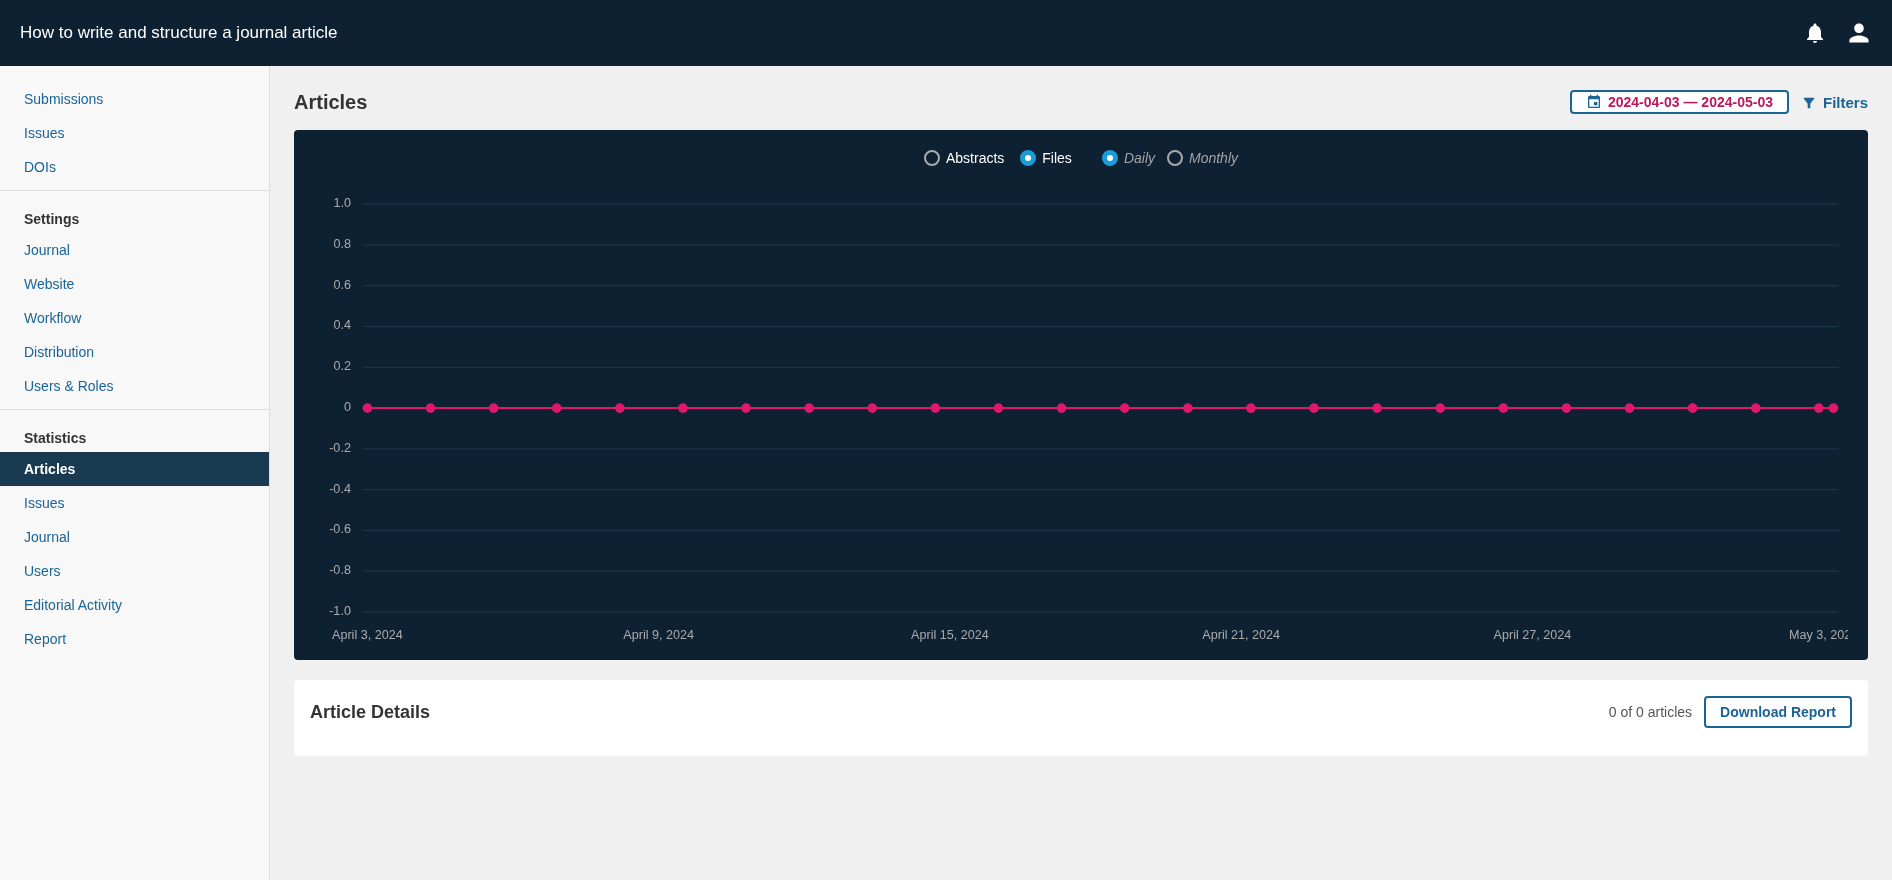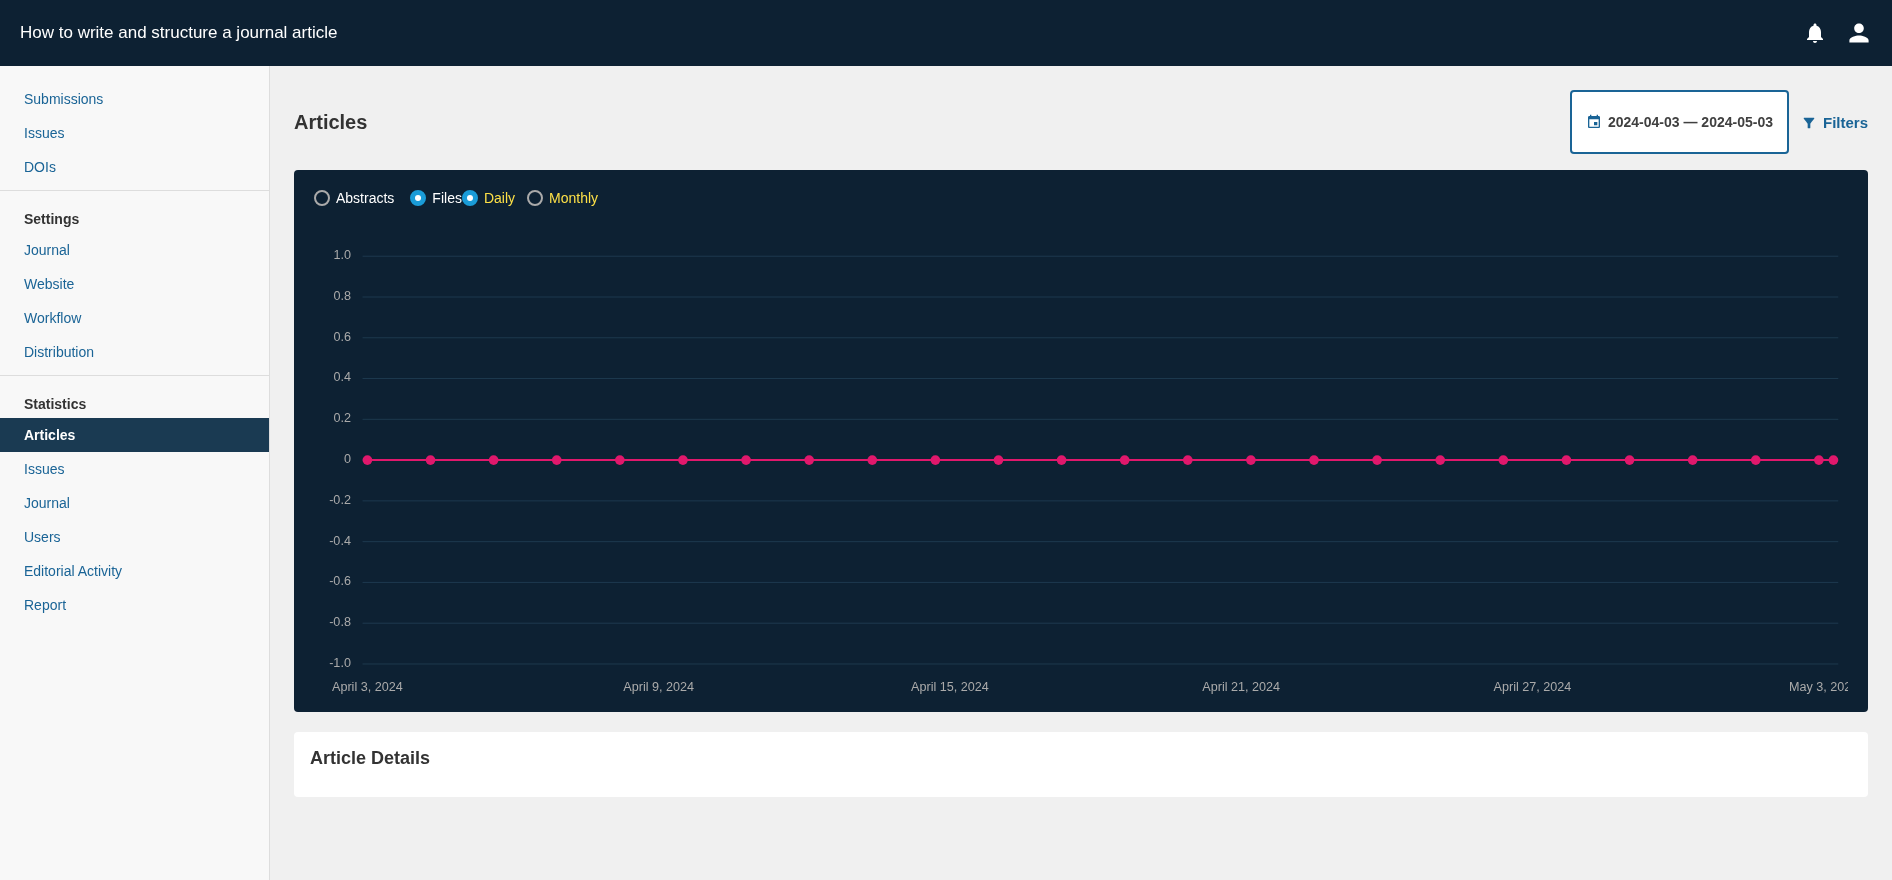--- a/index.html
+++ b/index.html
@@ -69,23 +69,23 @@
       margin-bottom: 16px;
     }
     .section-title { font-size: 20px; font-weight: 700; color: #333; }
     .header-controls { display: flex; align-items: center; gap: 12px; }
     .date-range-btn {
       display: flex;
       align-items: center;
       gap: 6px;
       border: 2px solid #1a6496;
       border-radius: 4px;
-      padding: 22px 14px;
+      padding: 2px 14px;
       background: white;
-      color: #404040;
+      color: #be185d;
       font-size: 14px;
       font-weight: 600;
       cursor: pointer;
     }
     .filters-btn {
       display: flex;
       align-items: flex-end;
       gap: 6px;
       background: none;
       border: none;
@@ -97,23 +97,24 @@
 
     
     .chart-container {
       background: #0d2133;
       border-radius: 4px;
       padding: 20px 20px 16px 20px;
       margin-bottom: 20px;
     }
     .chart-controls {
       display: flex;
-      justify-content: flex-start;
-      align-items: center;
-      margin-bottom: 24px;
+      justify-content: center;
+      align-items: center;
+      margin-bottom: 12px;
+      gap: 30px;
     }
     .radio-group { display: flex; gap: 16px; align-items: center; }
     .radio-option {
       display: flex;
       align-items: center;
       gap: 6px;
       color: white;
       font-size: 14px;
       cursor: pointer;
     }
@@ -131,21 +132,21 @@
     }
     .radio-btn.checked::after {
       content: '';
       width: 6px; height: 6px;
       background: white;
       border-radius: 50%;
     }
     .freq-group { display: flex; align-items: center; gap: 12px; }
     .freq-option {
       display: flex; align-items: center; gap: 6px;
-      color: #fde047; font-size: 14px; cursor: pointer;
+      color: #a3a3a3; font-size: 14px; cursor: pointer; font-style: italic;
     }
     .freq-btn {
       width: 16px; height: 16px;
       border-radius: 50%;
       border: 2px solid #aaa;
       display: flex; align-items: center; justify-content: center;
       background: transparent;
       flex-shrink: 0;
     }
     .freq-btn.checked {
@@ -215,20 +216,21 @@
     <a class="sidebar-item">Submissions</a>
     <a class="sidebar-item">Issues</a>
     <a class="sidebar-item">DOIs</a>
 
     <hr class="sidebar-divider">
     <div class="sidebar-section-title">Settings</div>
     <a class="sidebar-item">Journal</a>
     <a class="sidebar-item">Website</a>
     <a class="sidebar-item">Workflow</a>
     <a class="sidebar-item">Distribution</a>
+    <a class="sidebar-item">Users &amp; Roles</a>
 
     <hr class="sidebar-divider">
     <div class="sidebar-section-title">Statistics</div>
     <a class="sidebar-item active">Articles</a>
     <a class="sidebar-item">Issues</a>
     <a class="sidebar-item">Journal</a>
     <a class="sidebar-item">Users</a>
     <a class="sidebar-item">Editorial Activity</a>
     <a class="sidebar-item">Report</a>
   </nav>
@@ -341,17 +343,21 @@
           <text x="955" y="475" fill="#aaa" font-size="13" text-anchor="middle">April 21, 2024</text>
           <text x="1255" y="475" fill="#aaa" font-size="13" text-anchor="middle">April 27, 2024</text>
           <text x="1555" y="475" fill="#aaa" font-size="13" text-anchor="middle">May 3, 2024</text>
         </svg>
       </div>
     </div>
 
     <div class="details-section">
       <div class="details-header">
         <h3 class="details-title">Article Details</h3>
+        <div class="details-meta">
+          <span>0 of 0 articles</span>
+          <button class="download-report-btn">Download Report</button>
+        </div>
       </div>
     </div>
 
   </div>
 </div>
 
 </body></html>

